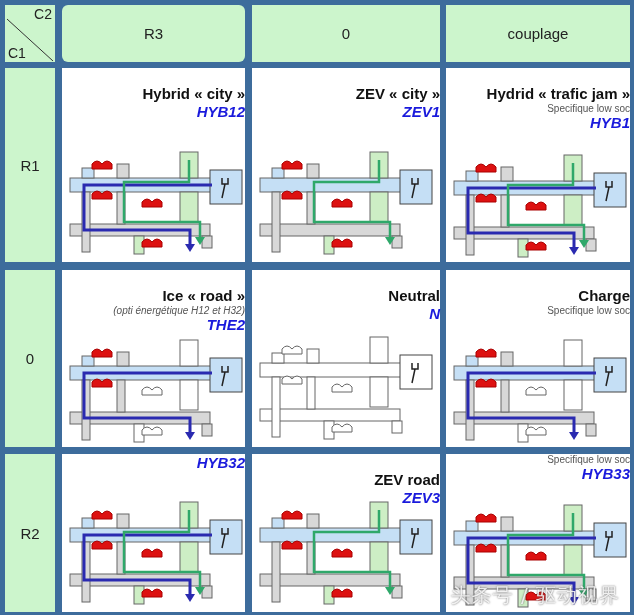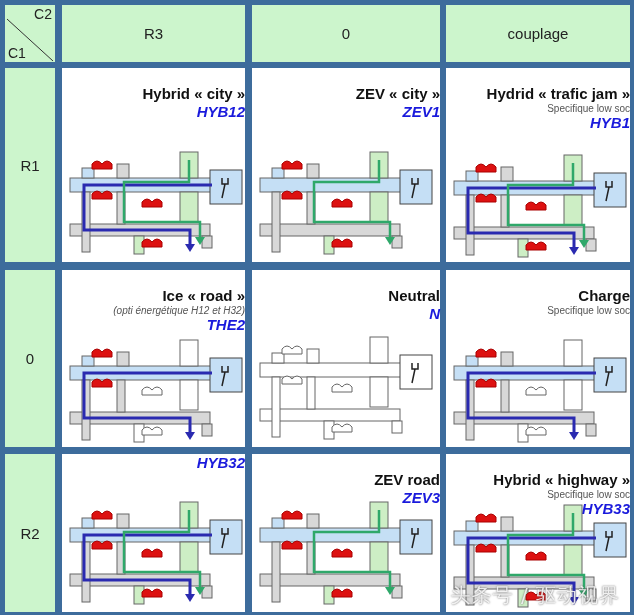--- a/index.html
+++ b/index.html
@@ -22,21 +22,21 @@
 <body>
 
 <div class="cell corner" style="left:5px;top:5px;width:50px;height:57px;">
   <svg width="50" height="57">
       <line x1="2" y1="14" x2="48" y2="56" stroke="#333" stroke-width="1"></line>
     </svg>
   <span class="c2">C2</span>
   <span class="c1">C1</span>
 </div>
 
-<div class="cell hdr" style="left:62px;top:5px;width:183px;height:57px;">R3</div>
+<div class="cell hdr" style="left:62px;top:5px;width:183px;height:57px;border-radius:6px;">R3</div>
 <div class="cell hdr" style="left:252px;top:5px;width:188px;height:57px;">0</div>
 <div class="cell hdr" style="left:446px;top:5px;width:184px;height:57px;">couplage</div>
 
 <div class="cell hdr" style="left:5px;top:68px;width:50px;height:194px;">R1</div>
 <div class="cell hdr" style="left:5px;top:270px;width:50px;height:177px;">0</div>
 <div class="cell hdr" style="left:5px;top:454px;width:50px;height:158px;">R2</div>
 
 <div class="cell mode" style="left:62px;top:68px;width:183px;height:194px;">
     <div class="title">Hybrid « city »</div>
     <div class="code">HYB12</div>
@@ -228,21 +228,20 @@
       <path d="M160 34 v6 h6 v-6 M163 40 l-3 14" fill="none" stroke="#222" stroke-width="1.5"></path>
       <path d="M30 20 q5 -6 10 0 q5 -6 10 0 v5 h-20 z" fill="#dd1111" stroke="#a00"></path>
       <path d="M30 50 q5 -6 10 0 q5 -6 10 0 v5 h-20 z" fill="#dd1111" stroke="#a00"></path>
       <path d="M80 58 q5 -6 10 0 q5 -6 10 0 v5 h-20 z" fill="#dd1111" stroke="#a00"></path>
       <path d="M80 98 q5 -6 10 0 q5 -6 10 0 v5 h-20 z" fill="#dd1111" stroke="#a00"></path>
       <polyline points="127,16 127,38 62,38 62,78 138,78 138,95" fill="none" stroke="#2fa86a" stroke-width="2.5"></polyline>
       <path d="M133 93 l5 8 l5 -8 z" fill="#2fa86a"></path>
     </svg>
   </div>
 <div class="cell mode" style="left:446px;top:454px;width:184px;height:158px;">
-    <div class="title">Hybrid « highway »</div>
     <div class="sub">Specifique low soc</div>
     <div class="code">HYB33</div>
     <svg width="184" height="112" style="top: 43px;">
       <rect x="8" y="34" width="150" height="14" fill="#c5dff5" stroke="#666"></rect>
       <rect x="8" y="80" width="140" height="12" fill="#d8d8d8" stroke="#666"></rect>
       <rect x="20" y="24" width="12" height="10" fill="#c5dff5" stroke="#666"></rect>
       <rect x="55" y="20" width="12" height="14" fill="#d8d8d8" stroke="#666"></rect>
       <rect x="118" y="8" width="18" height="26" fill="#cdeec5" stroke="#666"></rect>
       <rect x="118" y="48" width="18" height="30" fill="#cdeec5" stroke="#666"></rect>
       <rect x="20" y="48" width="8" height="60" fill="#d8d8d8" stroke="#666"></rect>

